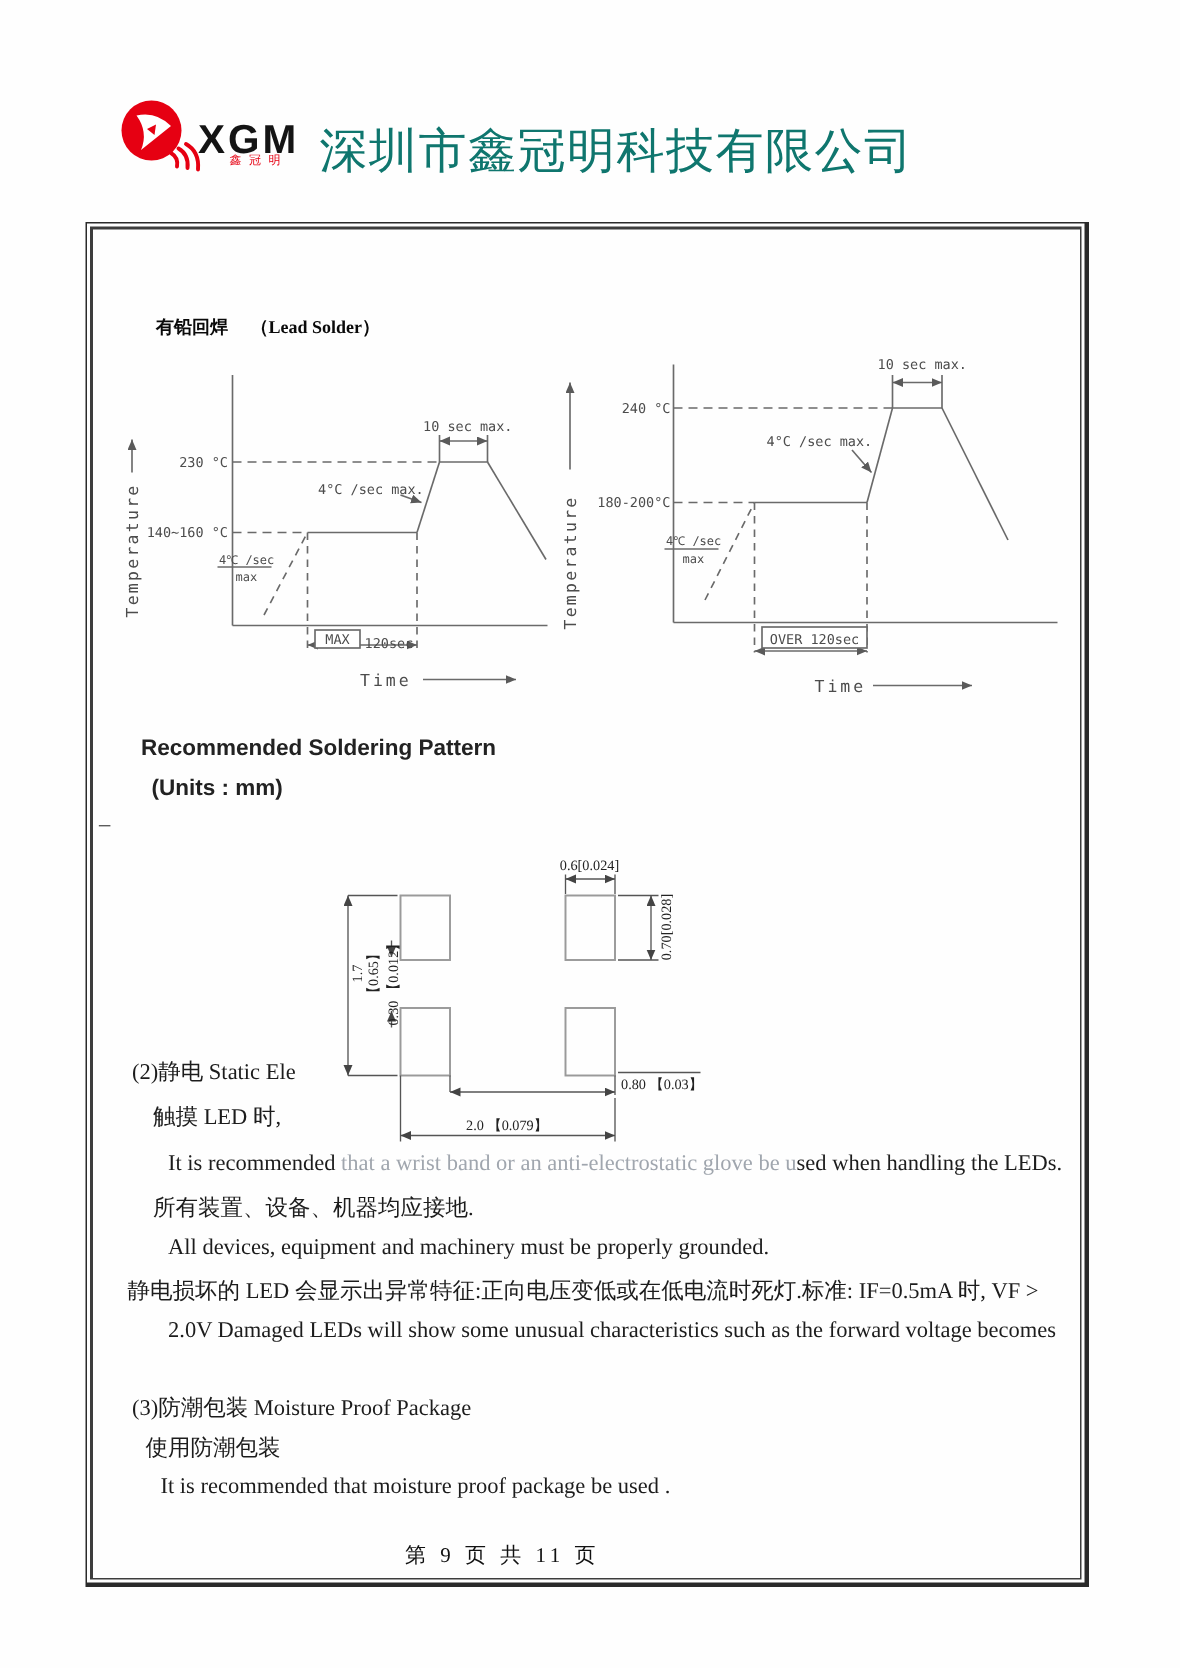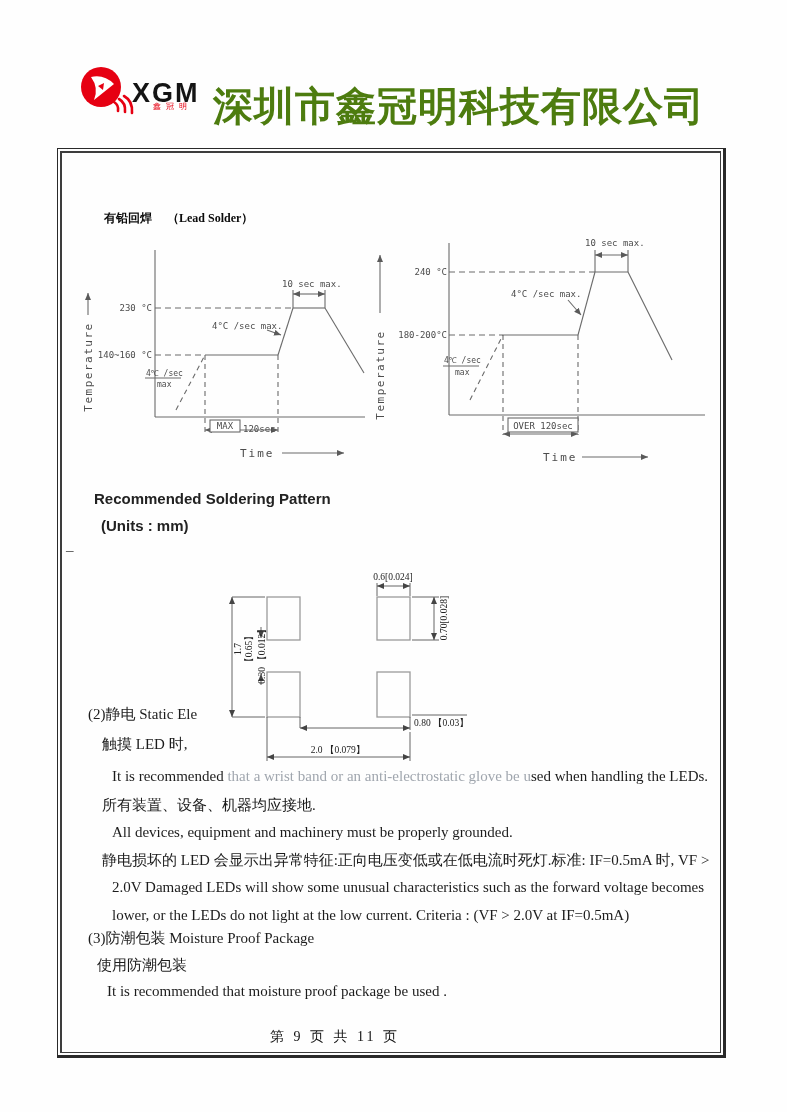--- a/index.html
+++ b/index.html
@@ -2,21 +2,21 @@
 <html><head>
 <meta charset="utf-8">
 <style>
   html,body{margin:0;padding:0;background:#fff;}
   #page{position:relative;width:787px;height:1112px;background:#fefefe;overflow:hidden;
         font-family:"Liberation Serif","DejaVu Serif",serif;color:#1c1c1c;}
   .abs{position:absolute;white-space:nowrap;}
   .brand-xgm{font-family:"Liberation Sans","DejaVu Sans",sans-serif;font-weight:bold;
              font-size:27px;letter-spacing:2px;color:#141414;}
   .brand-sub{font-family:"Liberation Sans",sans-serif;font-size:8px;letter-spacing:5px;color:#e60012;}
-  .company{font-size:40px;font-weight:bold;letter-spacing:1px;color:#4d7c0f;}
+  .company{font-size:32px;font-weight:normal;letter-spacing:1px;color:#0f766e;}
   .frame-outer{position:absolute;left:57px;top:148px;width:665px;height:906px;
                border:1px solid #2a2a2a;border-right-width:3px;border-bottom-width:3px;}
   .frame-inner{position:absolute;left:2px;top:2px;right:2px;bottom:2px;
                border:2px solid #3d3d3d;border-right-width:1px;border-bottom-width:1px;}
   .chart-title{font-size:12px;font-weight:bold;color:#0a0a0a;}
   .h-sans{font-family:"Liberation Sans","DejaVu Sans",sans-serif;font-weight:bold;font-size:15px;color:#222;}
   .note{font-size:15px;z-index:1;}
   .faded{color:#a0a6ae;}
   .footer{font-size:14px;letter-spacing:3px;text-align:center;width:556px;left:57px;top:1028px;color:#111;}
   .dash{font-size:15px;color:#333;}
@@ -133,23 +133,22 @@
   <div class="abs h-sans" style="left:94px;top:490px">Recommended Soldering Pattern</div>
   <div class="abs h-sans" style="left:101px;top:517px">(Units : mm)</div>
 
   <div class="abs note" style="left:88px;top:705px">(2)静电  Static Ele</div>
   <div class="abs note" style="left:102px;top:735px">触摸 LED 时,</div>
   <div class="abs note" style="left:112px;top:768px">
     <span>It is recommended </span><span class="faded">that a wrist band or an anti-electrostatic glove be u</span><span>sed when handling the LEDs.</span>
   </div>
   <div class="abs note" style="left:102px;top:796px">所有装置、设备、机器均应接地.</div>
   <div class="abs note" style="left:112px;top:824px">All devices, equipment and machinery must be properly grounded.</div>
-  <div class="abs note" style="left:102px;top:851px">静电损坏的 LED 会显示出异常特征:正向电压变低或在低电流时死灯.标准: IF=0.5mA 时, VF &gt;</div>
+  <div class="abs note" style="left:85px;top:851px">静电损坏的 LED 会显示出异常特征:正向电压变低或在低电流时死灯.标准: IF=0.5mA 时, VF &gt;</div>
   <div class="abs note" style="left:112px;top:879px">2.0V Damaged LEDs will show some unusual characteristics such as the forward voltage becomes</div>
-  <div class="abs note" style="left:112px;top:907px">lower, or the LEDs do not light at the low current. Criteria : (VF &gt; 2.0V at IF=0.5mA)</div>
   <div class="abs note" style="left:88px;top:929px">(3)防潮包装  Moisture Proof Package</div>
   <div class="abs note" style="left:97px;top:956px">使用防潮包装</div>
   <div class="abs note" style="left:107px;top:983px">It is recommended that moisture proof package be used .</div>
 
   <svg class="abs pattern" style="left:215px;top:565px;background:#fefefe;z-index:2" width="265" height="200" viewBox="0 0 265 200">
     <defs>
       <marker id="m3" markerUnits="userSpaceOnUse" markerWidth="9" markerHeight="8" refX="7" refY="3" orient="auto-start-reverse">
         <path d="M0,0 L7,3 L0,6 Z" fill="#444"></path>
       </marker>
     </defs>

